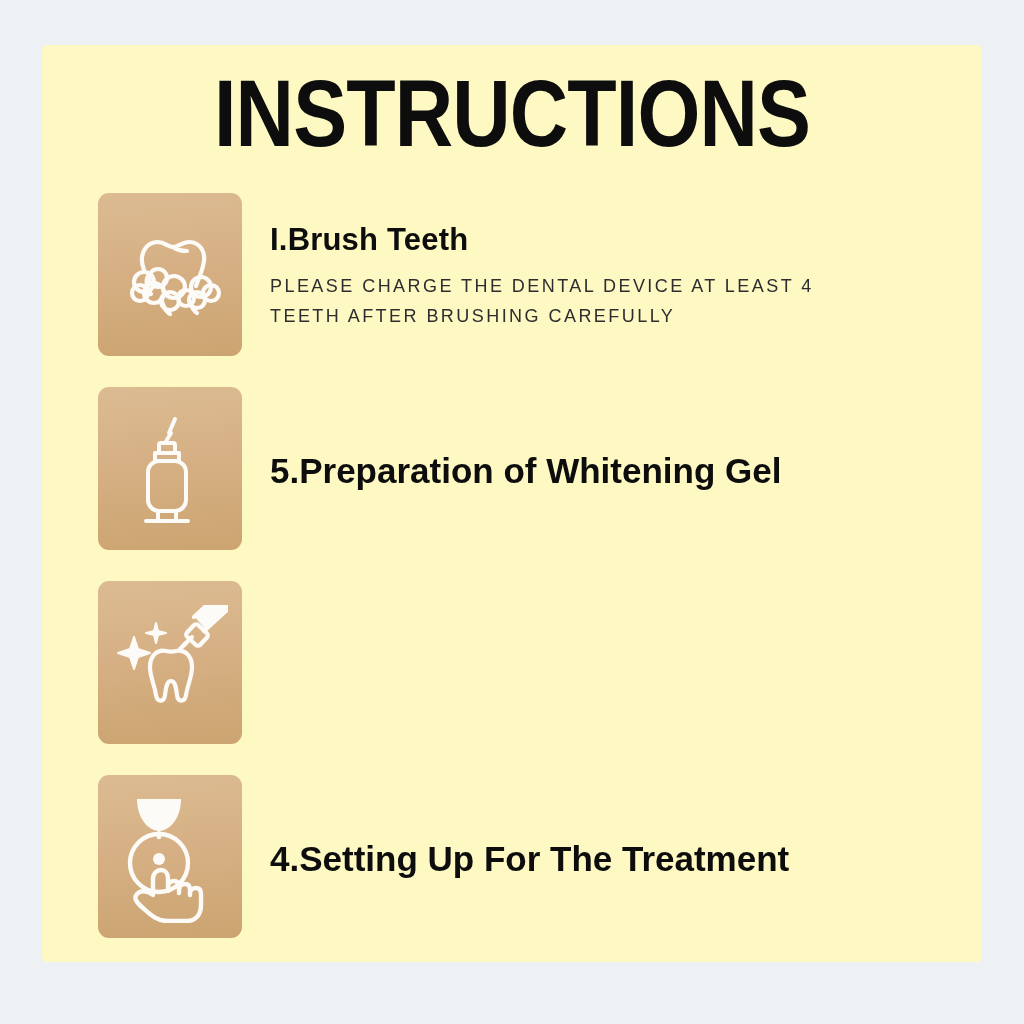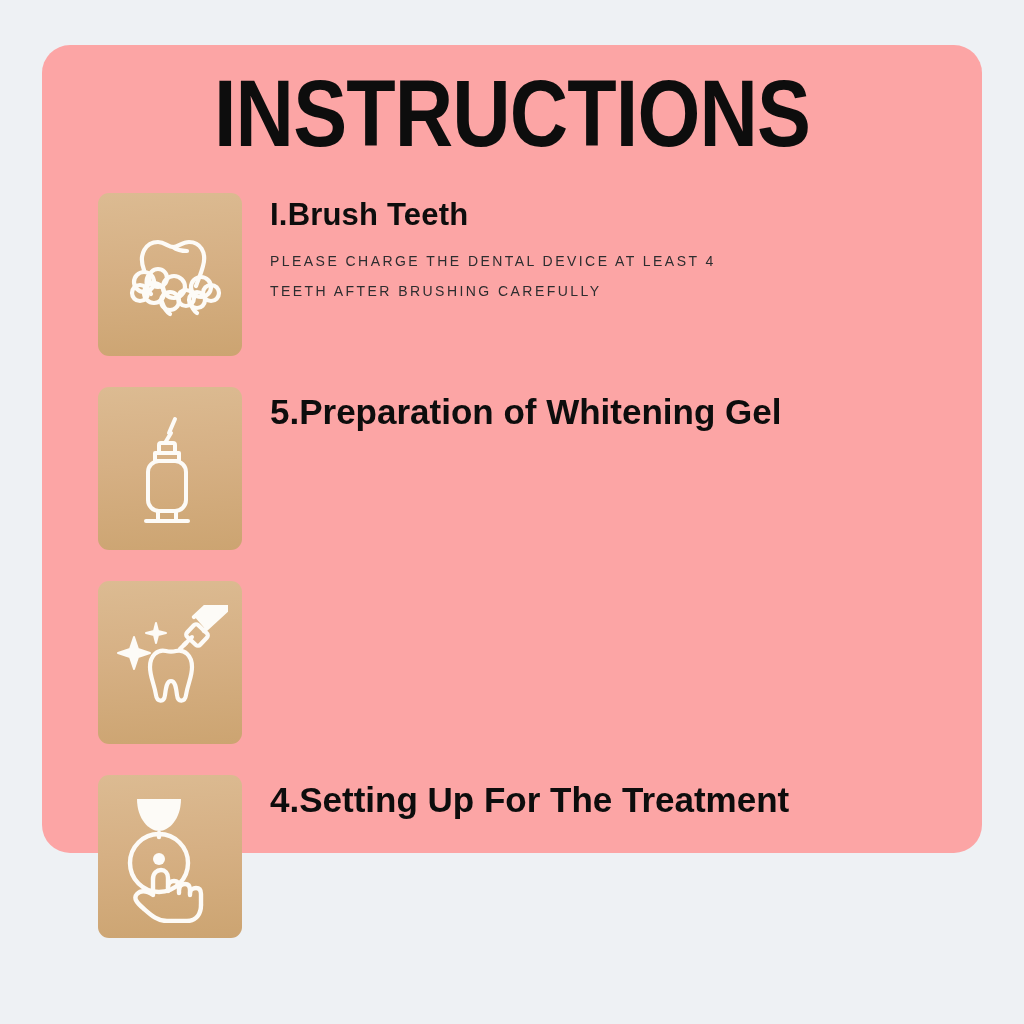--- a/index.html
+++ b/index.html
@@ -7,23 +7,23 @@
   html, body {
     width:1024px; height:1024px;
     background:#eef1f4;
     font-family:"Liberation Sans", sans-serif;
     overflow:hidden;
   }
 
   #card {
     position:absolute;
     left:42px; top:45px;
-    width:940px; height:808px;
-    background:#fca5a5;
-    border-radius:28px;
+    width:940px; height:917px;
+    background:#fef9c3;
+    border-radius:5px;
   }
 
   #title {
     text-align:center;
     font-family:"Liberation Sans Narrow","Liberation Sans", sans-serif;
     font-weight:bold;
     font-size:94px;
     line-height:1;
     color:#0d0d0d;
     letter-spacing:-1px;
@@ -35,21 +35,21 @@
 
   #steps {
     position:absolute;
     left:41px;
     top:148px;
     right:0;
   }
 
   .step {
     display:flex;
-    align-items:flex-start;
+    align-items:center;
     margin-bottom:31px;
     padding-left:15px;
   }
 
   .tile {
     flex:0 0 auto;
     width:144px; height:163px;
     border-radius:11px;
     background:linear-gradient(175deg,#dcbb92 0%,#d6b084 46%,#cca471 100%);
     display:flex;
@@ -76,21 +76,21 @@
   .step.wide .step-heading {
     font-family:"Liberation Sans", sans-serif;
     font-size:31px;
     letter-spacing:0.2px;
   }
 
   .step-body {
     margin-top:12px;
     font-family:"Liberation Sans", sans-serif;
     font-weight:300;
-    font-size:14px;
+    font-size:18px;
     line-height:30px;
     letter-spacing:2.45px;
     color:#2d2d2f;
     text-transform:uppercase;
     white-space:nowrap;
   }
   .step-body .ln { display:block; }
 </style>
 </head>
 <body>

